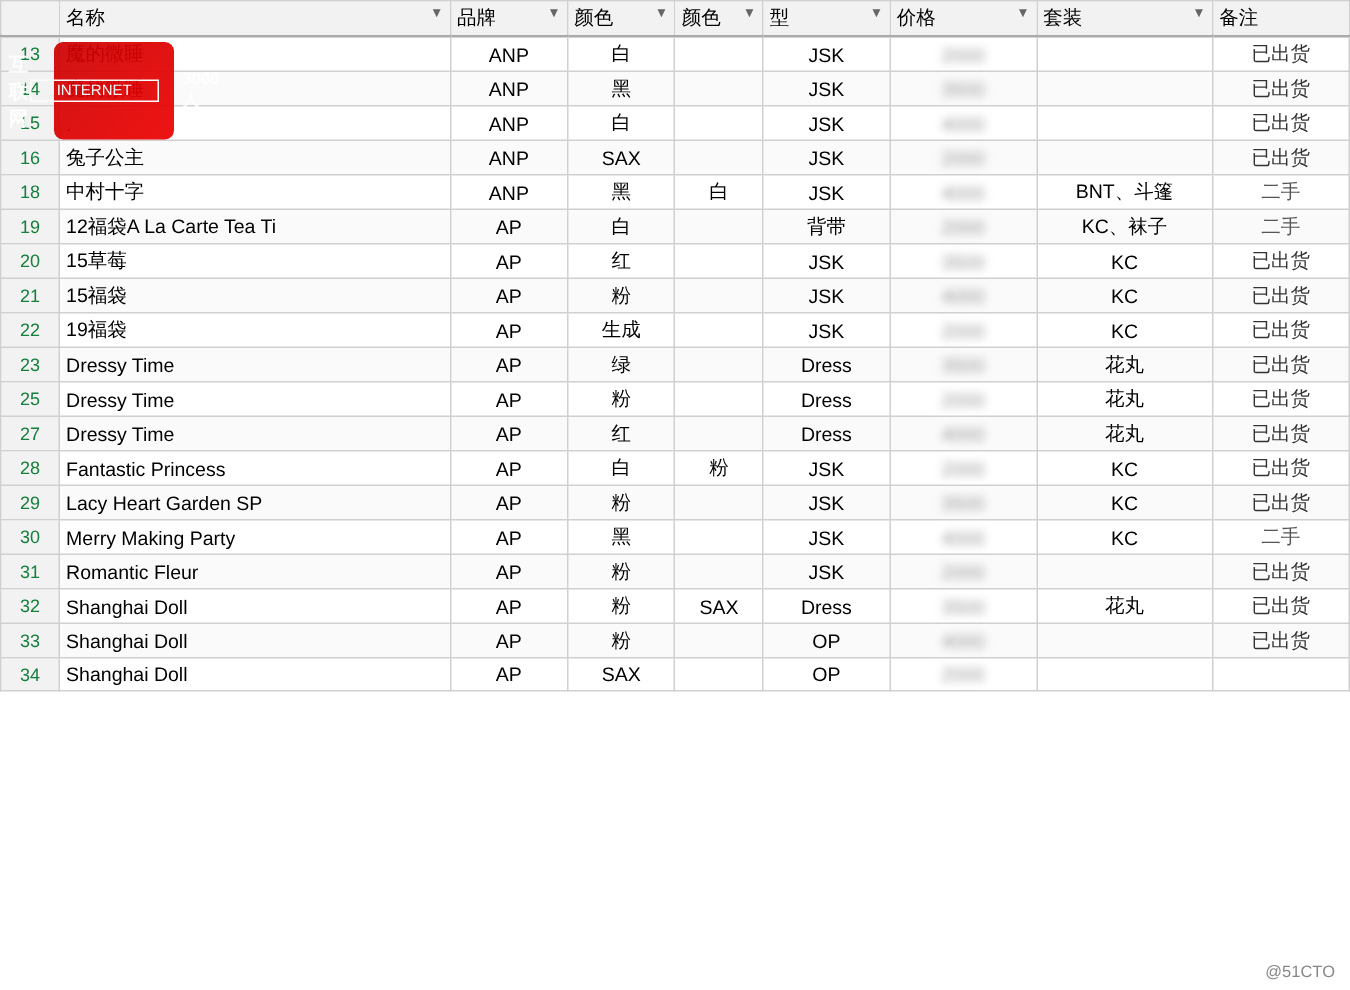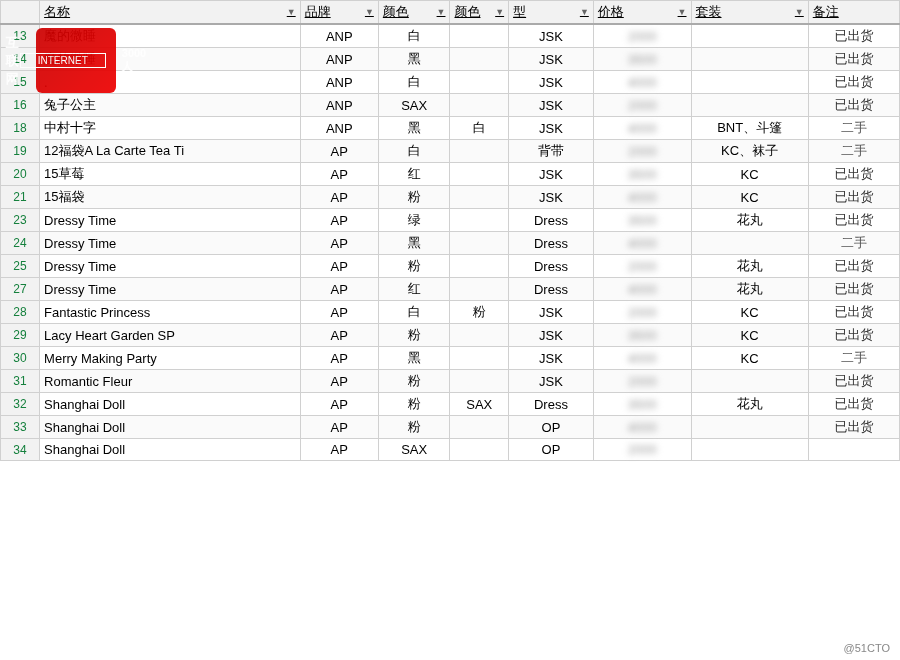--- a/index.html
+++ b/index.html
@@ -40,23 +40,22 @@
 
     thead th {
       background: #f2f2f2;
       font-weight: normal;
       text-align: center;
       border-bottom: 2px solid #aaa;
       position: relative;
     }
     thead th .col-label {
       display: flex;
-      align-items: center;
+      align-items: flex-start;
       justify-content: space-between;
-      text-decoration: underline;
     }
     thead th .filter-arrow {
       font-size: 9px;
       color: #666;
       margin-left: 2px;
     }
     .row-header {
       background: #f2f2f2;
       text-align: center;
     }
@@ -281,40 +280,40 @@
           <td>15福袋</td>
           <td class="center">AP</td>
           <td class="center">粉</td>
           <td class="center"></td>
           <td class="center">JSK</td>
           <td class="center blurred">4000</td>
           <td class="center">KC</td>
           <td class="center" style="color: rgb(51, 51, 51);">已出货</td>
         </tr>
         <tr>
+          <td class="col-rownum row-header">22</td>
+          <td>19福袋</td>
+          <td class="center">AP</td>
+          <td class="center">生成</td>
+          <td class="center"></td>
+          <td class="center">JSK</td>
+          <td class="center blurred">2000</td>
+          <td class="center">KC</td>
+          <td class="center" style="color: rgb(51, 51, 51);">已出货</td>
+        </tr>
+        <tr>
           <td class="col-rownum row-header">23</td>
           <td>Dressy Time</td>
           <td class="center">AP</td>
           <td class="center">绿</td>
           <td class="center"></td>
           <td class="center">Dress</td>
           <td class="center blurred">3500</td>
           <td class="center">花丸</td>
           <td class="center" style="color: rgb(51, 51, 51);">已出货</td>
-        </tr>
-        <tr>
-          <td class="col-rownum row-header">24</td>
-          <td>Dressy Time</td>
-          <td class="center">AP</td>
-          <td class="center">黑</td>
-          <td class="center"></td>
-          <td class="center">Dress</td>
-          <td class="center blurred">4000</td>
-          <td class="center"></td>
-          <td class="center" style="color: rgb(85, 85, 85);">二手</td>
         </tr>
         <tr>
           <td class="col-rownum row-header">25</td>
           <td>Dressy Time</td>
           <td class="center">AP</td>
           <td class="center">粉</td>
           <td class="center"></td>
           <td class="center">Dress</td>
           <td class="center blurred">2000</td>
           <td class="center">花丸</td>

